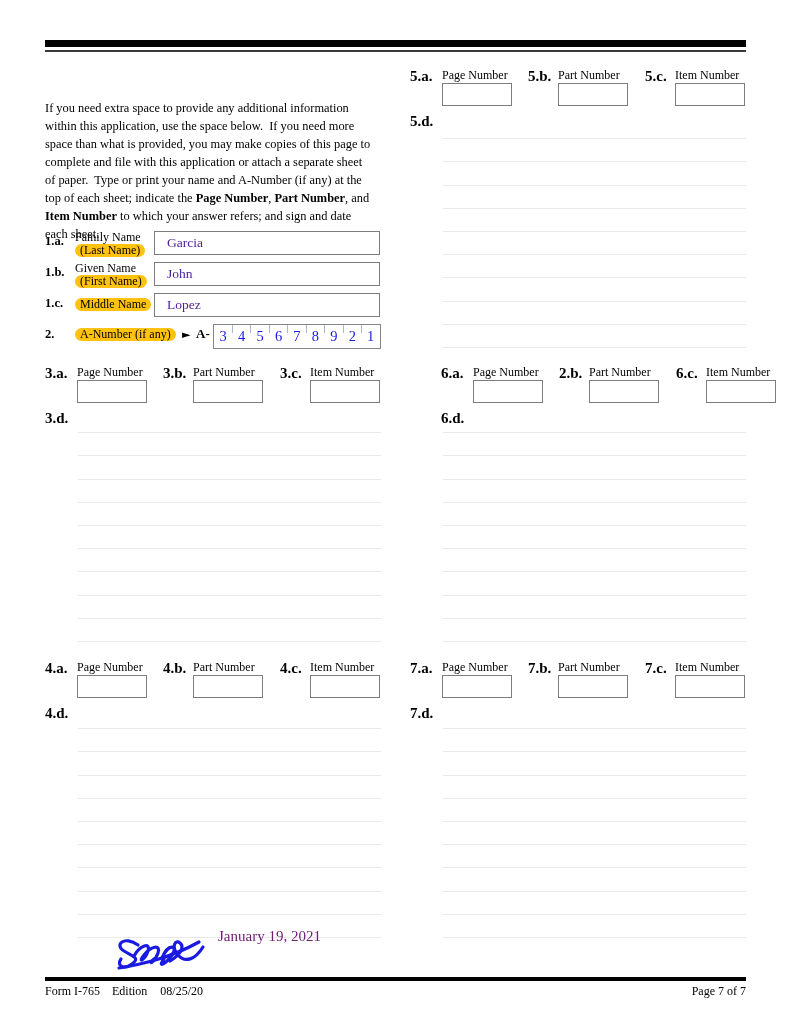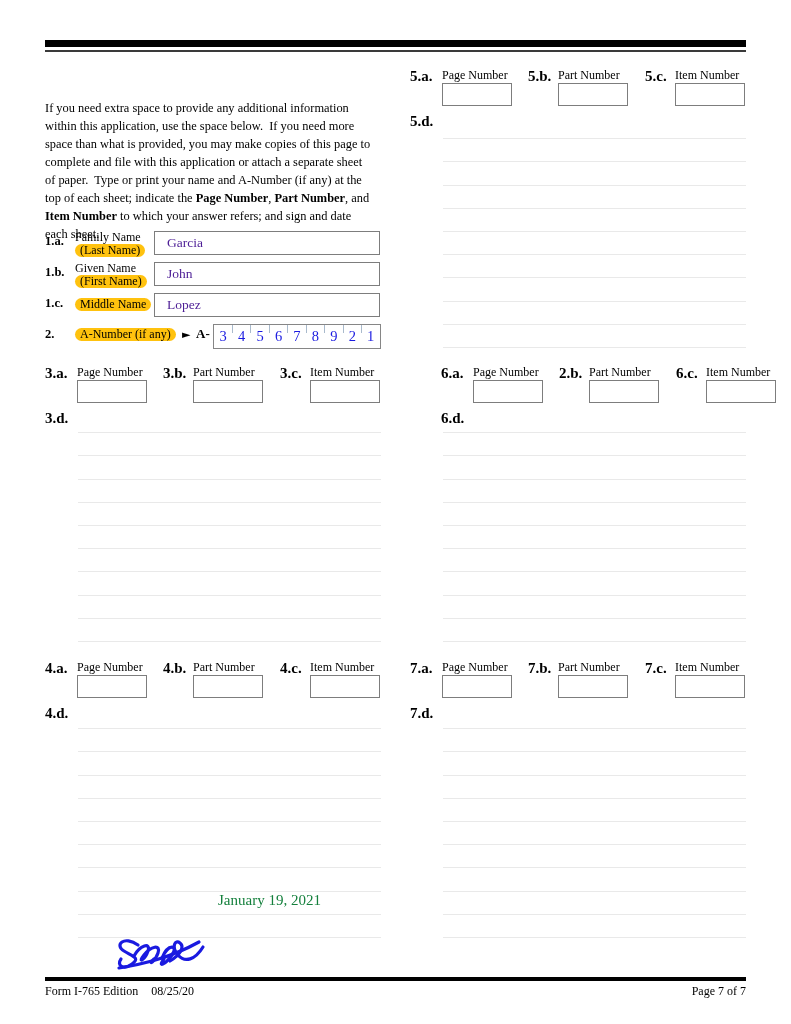--- a/index.html
+++ b/index.html
@@ -35,24 +35,24 @@
   .snum{position:absolute;top:0;font-weight:bold;font-size:15px;}
   .slbl{position:absolute;top:0;font-size:12px;}
   .sbox{position:absolute;top:15px;width:70px;height:23px;box-sizing:border-box;
         border:1px solid #7d7d7d;background:#fff;}
   .sd{top:45px !important;}
   
   .rules{position:absolute;width:303px;
          background:repeating-linear-gradient(to bottom,transparent 0,transparent 22.2px,#e9e9e9 22.2px,#e9e9e9 23.2px);}
   
   .sig{position:absolute;left:110px;top:933px;width:100px;height:50px;}
-  .sigdate{position:absolute;left:218px;top:892px;color:#15803d;font-size:15px;}
+  .sigdate{position:absolute;left:218px;top:928px;color:#701a75;font-size:15px;}
   
   .foot-l{position:absolute;left:45px;top:984px;font-size:12px;}
-  .foot-l .gap1{text-align:center;}
+  .foot-l .gap1{margin-left:9px;text-align:center;}
   .foot-l .gap2{margin-left:10px;}
   .foot-r{position:absolute;right:45px;top:984px;font-size:12px;}
 </style>
 </head>
 <body>
 
 <div class="page">
 
   <div class="bar-thick" style="top:40px;height:7px;"></div>
   <div class="bar-thin" style="top:50px;height:2px;"></div>

